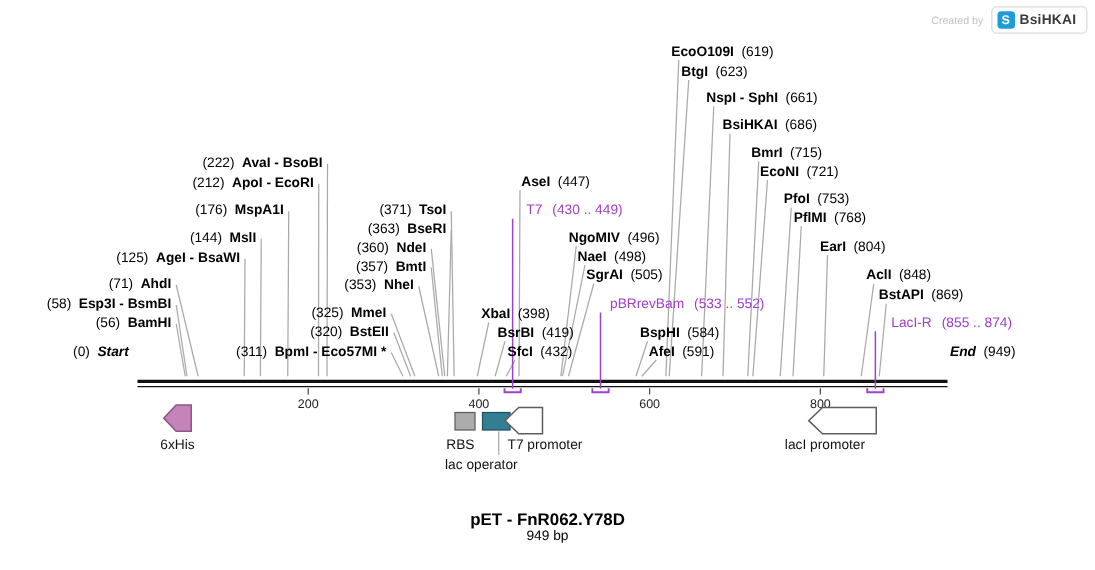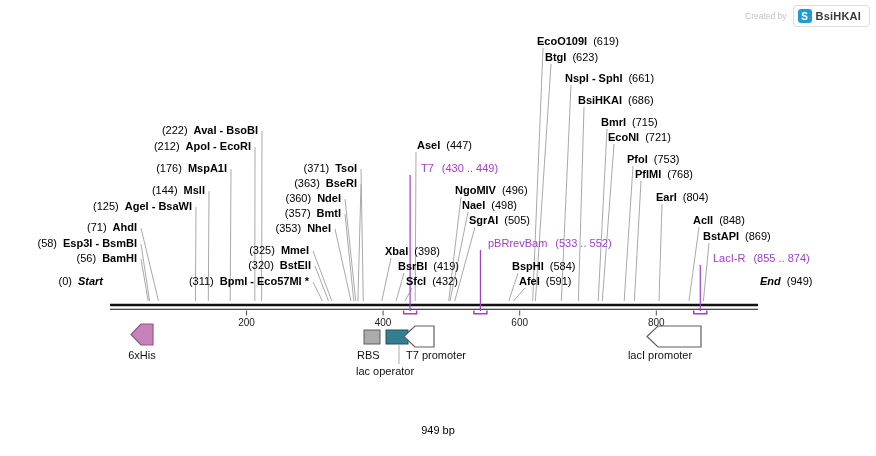--- a/index.html
+++ b/index.html
@@ -8,21 +8,21 @@
   svg.map{position:absolute;left:0;top:0;font-family:"Liberation Sans",sans-serif;}
   .badge-row{position:absolute;top:5px;right:6px;display:flex;align-items:center;gap:6px;}
   .created-by{font-size:8.5px;color:#c2c2c2;text-align:center;}
   .badge{display:flex;align-items:center;gap:4px;border:1px solid #dcdcdc;border-radius:4px;
          background:#fff;padding:3px 8px 3px 4px;}
   .logo{width:14px;height:14px;background:#1e9cd7;color:#fff;border-radius:3px;font-size:10px;
         font-weight:bold;display:flex;align-items:center;justify-content:center;}
   .brand{font-size:11px;font-weight:bold;color:#3a3a3a;letter-spacing:0.2px;}
   .title-block{position:absolute;left:0;right:0;top:408px;text-align:center;color:#000;}
   .map-title{font-size:13.5px;font-weight:bold;}
-  .map-length{font-size:11px;margin-top:16px;}
+  .map-length{font-size:11px;margin-top:0;}
 </style>
 </head>
 <body>
 
 <div class="canvas">
 
   <svg class="map" id="map-svg" width="876" height="456" viewBox="0 0 876 456">
       <line x1="262" y1="131" x2="261.6" y2="301" stroke="#A9A9A9" stroke-width="1"></line>
       <line x1="255" y1="147" x2="254.8" y2="301" stroke="#A9A9A9" stroke-width="1"></line>
       <line x1="231" y1="169" x2="230.2" y2="301" stroke="#A9A9A9" stroke-width="1"></line>
@@ -131,16 +131,17 @@
 
   <div class="badge-row">
     <span class="created-by">Created by</span>
     <span class="badge">
       <span class="logo">S</span>
       <span class="brand">BsiHKAI</span>
     </span>
   </div>
 
   <div class="title-block">
+    <div class="map-title">pET - FnR062.Y78D</div>
     <div class="map-length">949 bp</div>
   </div>
 
 </div>
 
 </body></html>

